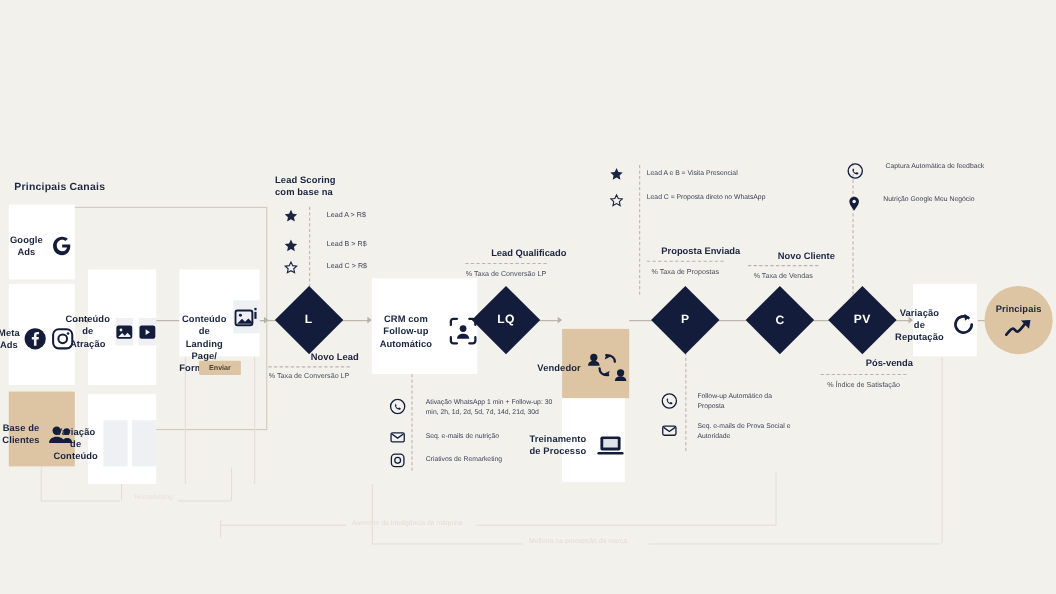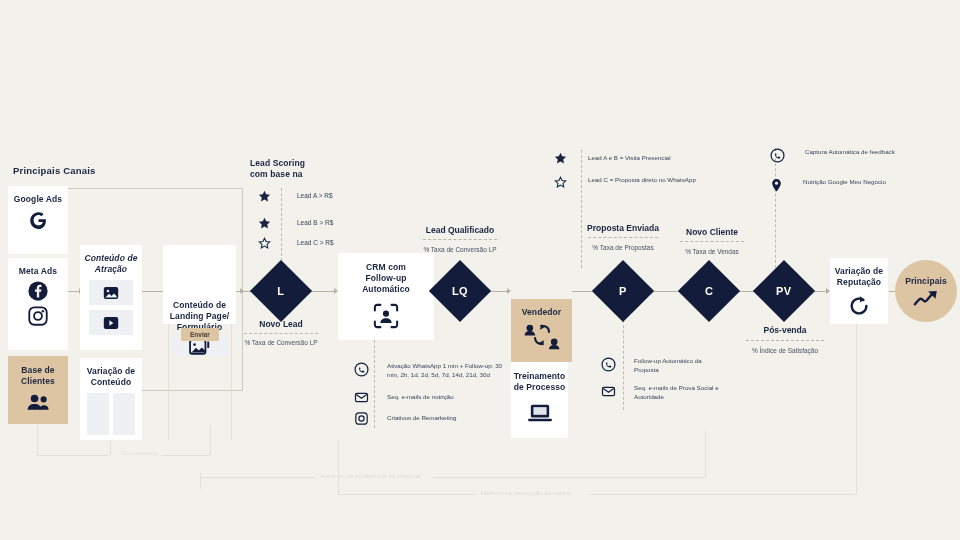--- a/index.html
+++ b/index.html
@@ -5,37 +5,37 @@
   html,body{margin:0;padding:0;}
   body{
     width:960px;height:540px;background:#f2f1ec;overflow:hidden;
     font-family:"Liberation Sans", sans-serif;
     color:#1b2540;position:relative;
   }
   #stage{position:absolute;left:0;top:0;width:960px;height:540px;}
   .abs{position:absolute;}
   .card{
     background:#ffffff;box-sizing:border-box;
-    display:flex;flex-direction:column;align-items:center;
+    display:flex;align-items:center;justify-content:flex-end;
   }
   .card.tan{background:#ddc5a4;}
   .card-title{
     font-size:8.5px;font-weight:bold;line-height:11px;text-align:center;
     color:#1b2540;letter-spacing:.1px;
   }
   .diamond{
     background:#131d3b;width:44px;height:44px;transform:rotate(45deg);
     display:flex;align-items:center;justify-content:center;
   }
   .diamond span{
     transform:rotate(-45deg);color:#ffffff;font-weight:bold;font-size:11px;
     letter-spacing:.4px;
   }
   .stage-label{
-    font-size:8.5px;font-weight:bold;text-align:center;color:#1b2540;
+    font-size:8.5px;font-weight:bold;text-align:right;color:#1b2540;
     white-space:nowrap;
   }
   .dashrule{
     border-top:1px dashed #b9b5ab;height:0;
   }
   .metric{
     font-size:6.5px;color:#4a4f5e;text-align:center;white-space:nowrap;
   }
   .note{
     font-size:6.2px;color:#3b4356;line-height:8.6px;
@@ -176,21 +176,21 @@
     <div>
       <svg width="26" height="18" viewBox="0 0 30 20">
         <circle cx="11" cy="6" r="4.4" fill="#131d3b"></circle>
         <path d="M3 19c0-4.3 3.6-6.6 8-6.6s8 2.3 8 6.6z" fill="#131d3b"></path>
         <circle cx="21.5" cy="7" r="3.5" fill="#131d3b"></circle>
         <path d="M16.5 19c0-3.4 2.6-5.3 5.6-5.3 2.6 0 5 1.5 5.2 5.3z" fill="#131d3b"></path>
       </svg>
     </div>
   </div>
 
-  <div class="abs card" style="left:80px;top:245px;width:62px;height:105px;padding-top:8px;gap:5px;font-style:italic;">
+  <div class="abs card" style="left:80px;top:245px;width:62px;height:105px;padding-top:8px;gap:5px;">
     <div class="card-title">Conteúdo de Atração</div>
     <div class="iconbox" style="width:44px;height:25px;">
       <svg width="16" height="14" viewBox="0 0 20 17">
         <rect x="1" y="1" width="18" height="15" rx="2.5" fill="#131d3b"></rect>
         <circle cx="6.2" cy="6" r="1.6" fill="#eef0f4"></circle>
         <path d="M3 14l4.6-4.6 3 3L13.6 9 17 12.4V14z" fill="#eef0f4"></path>
       </svg>
     </div>
     <div class="iconbox" style="width:44px;height:25px;">
       <svg width="16" height="14" viewBox="0 0 20 17">

